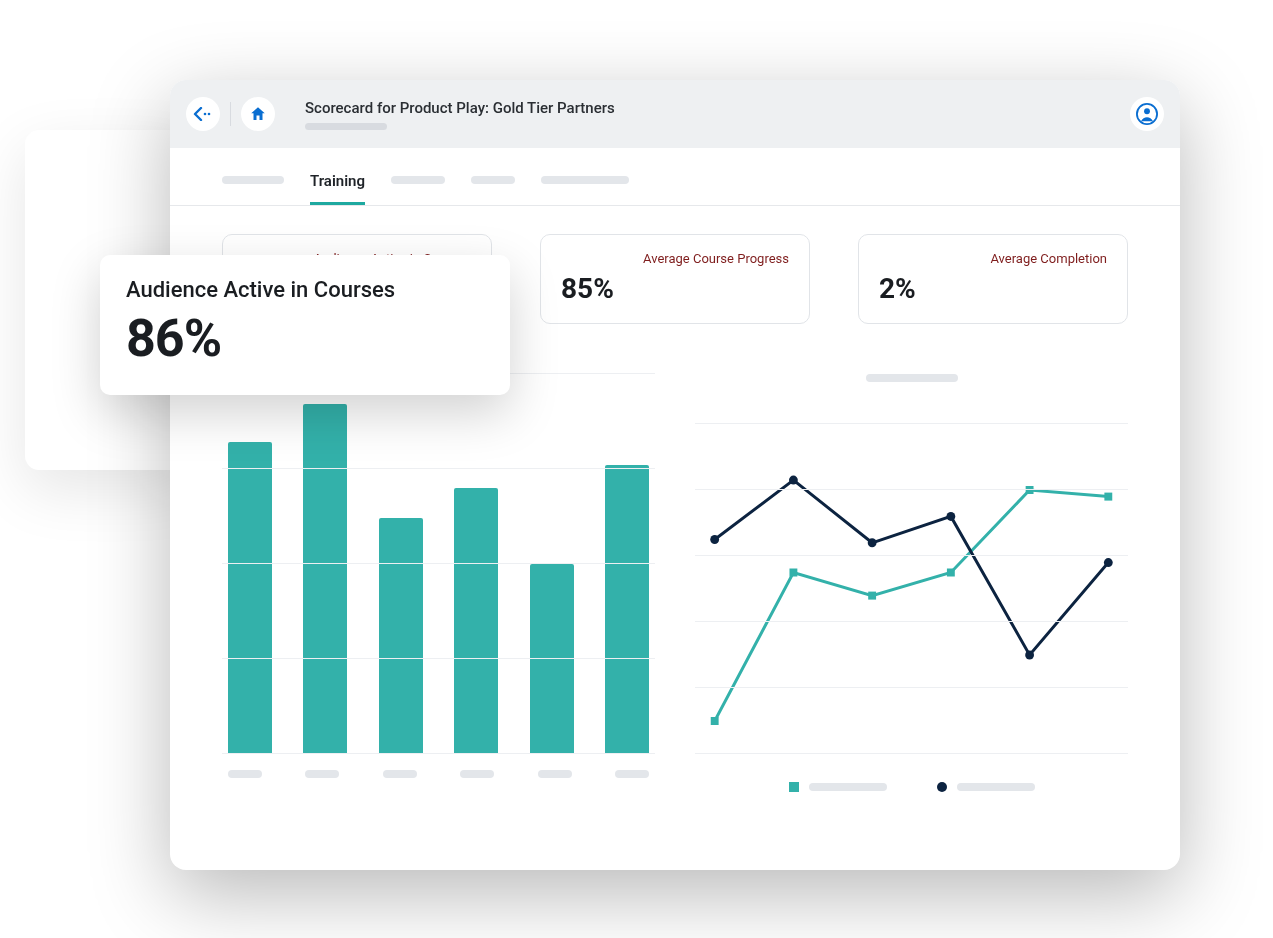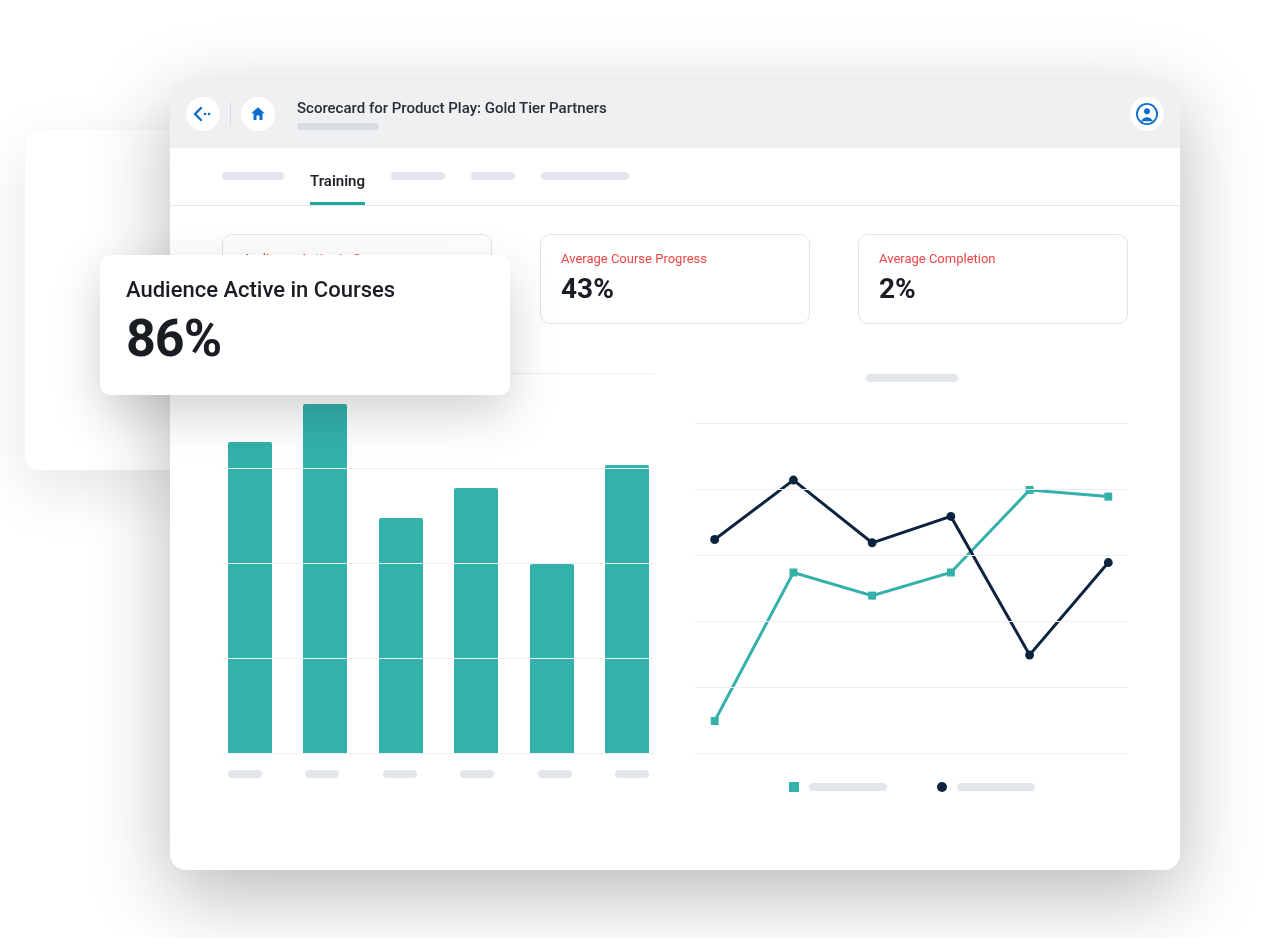--- a/index.html
+++ b/index.html
@@ -51,21 +51,21 @@
     align-items: center;
     justify-content: center;
     cursor: pointer;
   }
   .back-arrow svg { stroke: #0a6ed1; }
   .divider-v {
     width: 1px;
     height: 24px;
     background: #d8dbe0;
   }
-  .title-block { margin-left: 12px; }
+  .title-block { margin-left: 20px; }
   .title {
     color: #2a2e33;
     font-size: 15px;
     font-weight: 500;
   }
   .title-skeleton {
     margin-top: 6px;
     width: 82px;
     height: 7px;
     background: #d8dbe0;
@@ -73,21 +73,21 @@
   }
   .avatar-btn {
     position: absolute;
     right: 16px;
     top: 17px;
   }
   .avatar-btn svg { fill: #0a6ed1; }
 
   .tabs {
     display: flex;
-    align-items: flex-start;
+    align-items: center;
     gap: 26px;
     padding: 24px 52px 0 52px;
     border-bottom: 1px solid #e6e8eb;
   }
   .tab-skeleton {
     height: 8px;
     background: #e3e6ea;
     border-radius: 4px;
     margin-bottom: 18px;
   }
@@ -104,23 +104,24 @@
     gap: 48px;
     padding: 28px 52px 0 52px;
   }
   .stat-card {
     flex: 1;
     border: 1px solid #e1e4e8;
     border-radius: 10px;
     padding: 16px 20px 18px 20px;
   }
   .stat-label {
-    color: #ef4444;
+    color: #7f1d1d;
     font-size: 13px;
     margin-bottom: 6px;
+    text-align: right;
   }
   .stat-value {
     color: #1a1d21;
     font-size: 28px;
     font-weight: 700;
   }
 
   .charts {
     display: flex;
     gap: 40px;
@@ -270,21 +271,21 @@
     <div class="tab-skeleton" style="width:88px"></div>
   </div>
 
   <div class="stat-row">
     <div class="stat-card">
       <div class="stat-label">Audience Active in Courses</div>
       <div class="stat-value">86%</div>
     </div>
     <div class="stat-card">
       <div class="stat-label">Average Course Progress</div>
-      <div class="stat-value">43%</div>
+      <div class="stat-value">85%</div>
     </div>
     <div class="stat-card">
       <div class="stat-label">Average Completion</div>
       <div class="stat-value">2%</div>
     </div>
   </div>
 
   <div class="charts">
 
     <div class="chart-panel">

